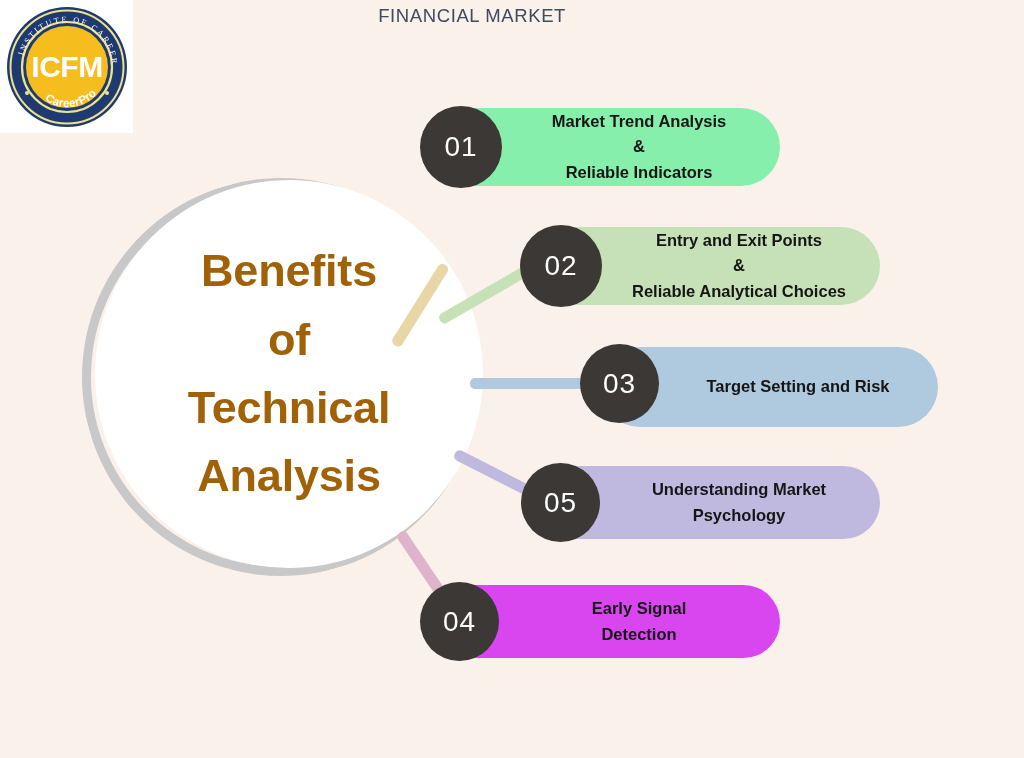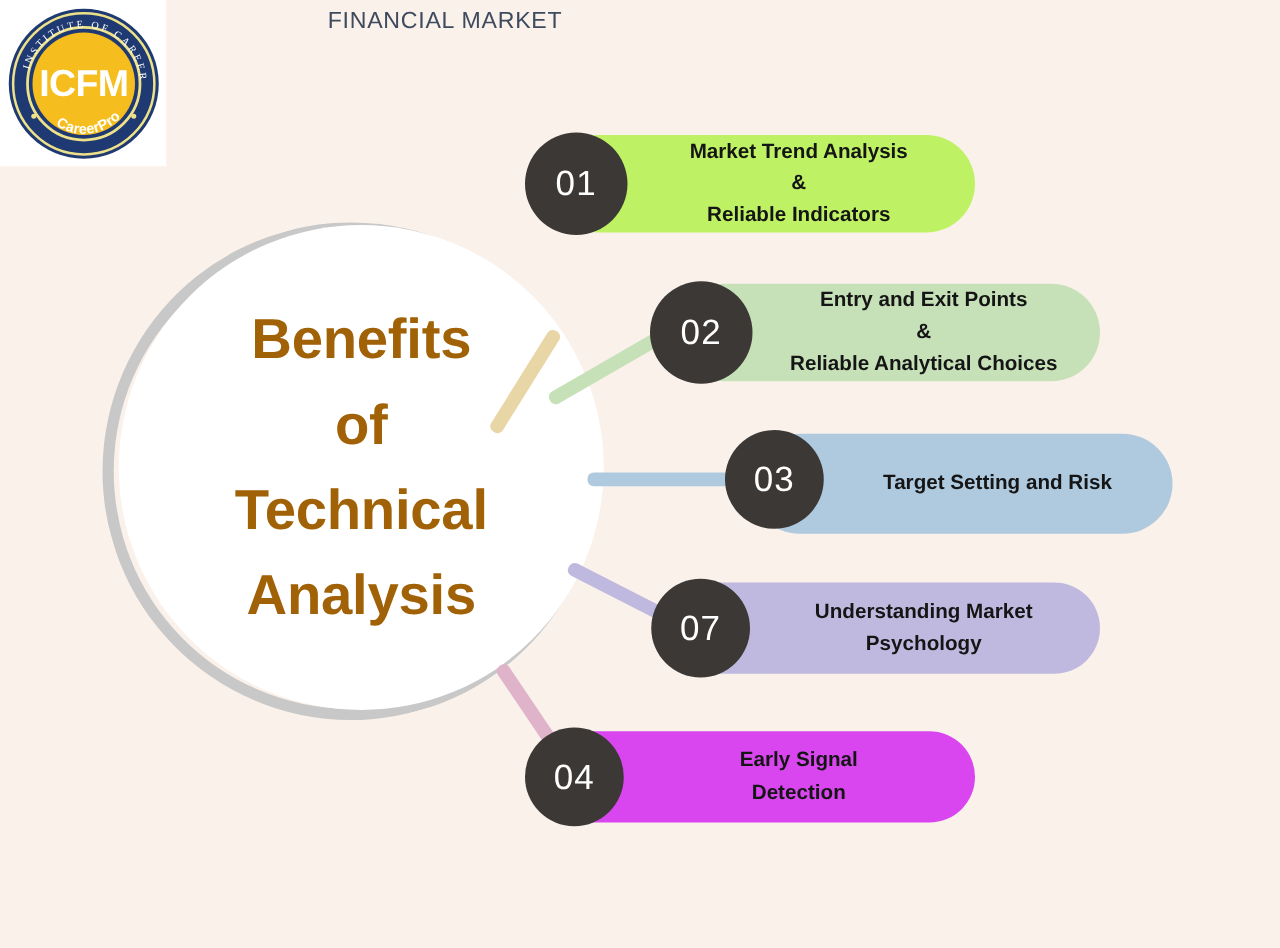--- a/index.html
+++ b/index.html
@@ -31,21 +31,21 @@
     line-height:1.28;
   }
   #brand-line1 {
     display:block;
     font-size:18.5px; letter-spacing:.6px;
     color:#E5D27E; font-weight:400;
   }
   #brand-line2 {
     display:block;
     font-size:18.5px; letter-spacing:.6px;
-    color:#3E4A5E; font-weight:400;
+    color:#3E4A5E; font-weight:400;text-align:right;
   }
 
   
   #hub-arc {
     position:absolute;
     left:82px; top:178px;
     width:398px; height:398px;
     border-radius:50%;
     border:9px solid #C8C8C8;
     border-right-color:transparent;
@@ -144,21 +144,21 @@
     <span id="brand-line2">FINANCIAL MARKET</span>
   </div>
 
   <div class="connector" style="left:395px; top:340px; width:95px; background:#E9D6A6; transform:rotate(-58deg);"></div>
   <div class="connector" style="left:440px; top:315px; width:110px; background:#C6E1B7; transform:rotate(-30deg);"></div>
   <div class="connector" style="left:470px; top:378px; width:120px; background:#AFC9DF; transform:rotate(0deg);"></div>
   <div class="connector" style="left:455px; top:448px; width:115px; background:#C0B9DF; transform:rotate(27deg);"></div>
   <div class="connector" style="left:400px; top:527px; width:110px; background:#DFB4CA; transform:rotate(56deg);"></div>
 
   <div class="row">
-    <div class="pill" style="left:440px; top:108px; width:340px; height:78px; background:#bef264;">
+    <div class="pill" style="left:440px; top:108px; width:340px; height:78px; background:#86efac;">
       <div class="pill-text">
         <span>Market Trend Analysis</span>
         <span class="amp">&amp;</span>
         <span>Reliable Indicators</span>
       </div>
     </div>
     <div class="num-circle" style="left:420px; top:106px; width:82px; height:82px;">
       <span>01</span>
     </div>
   </div>
@@ -188,21 +188,21 @@
   </div>
 
   <div class="row">
     <div class="pill" style="left:540px; top:466px; width:340px; height:73px; background:#C0B9DF;">
       <div class="pill-text">
         <span>Understanding Market</span>
         <span class="amp">Psychology</span>
       </div>
     </div>
     <div class="num-circle" style="left:521px; top:463px; width:79px; height:79px;">
-      <span>07</span>
+      <span>05</span>
     </div>
   </div>
 
   <div class="row">
     <div class="pill" style="left:440px; top:585px; width:340px; height:73px; background:#d946ef;">
       <div class="pill-text">
         <span>Early Signal</span>
         <span class="amp">Detection</span>
       </div>
     </div>

